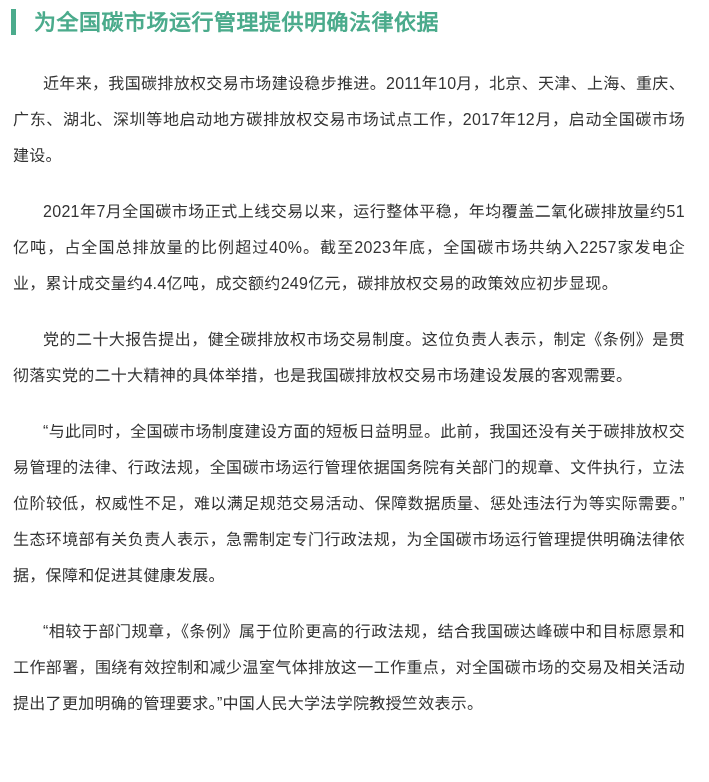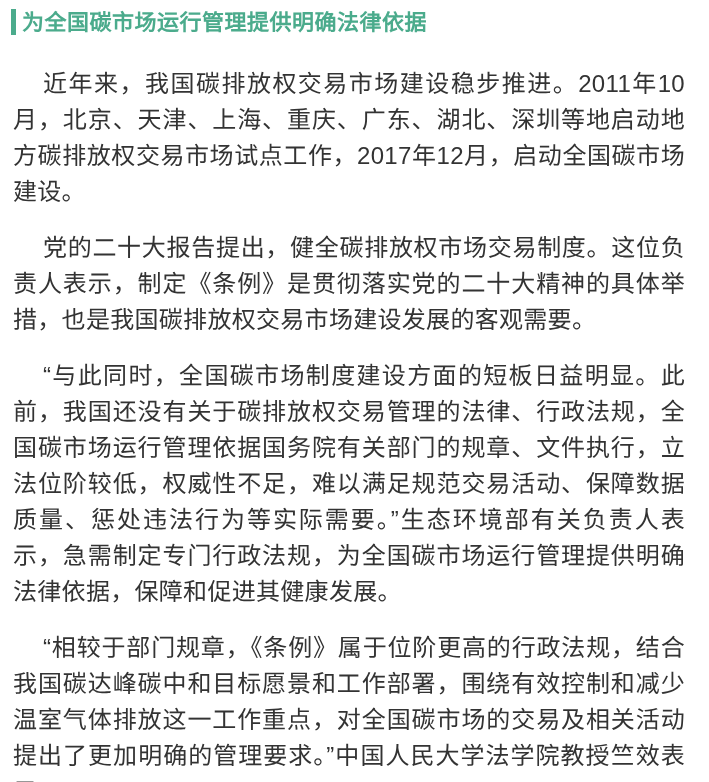--- a/index.html
+++ b/index.html
@@ -17,39 +17,40 @@
     box-sizing: border-box;
     width: 709px;
     height: 782px;
     padding: 9px 24px 0 11px;
     overflow: hidden;
   }
   .heading {
     display: flex;
     align-items: flex-start;
     margin: 0 0 29px 0;
+    gap: 12px;
   }
   .accent-bar {
     flex: 0 0 auto;
     width: 5px;
     height: 26px;
     background: #4bab8c;
     margin-right: 6px;
   }
   .heading h1 {
     margin: 0;
     font-size: 22px;
     line-height: 28px;
     font-weight: bold;
     color: #4bab8c;
     letter-spacing: 0.5px;
   }
   .body-text p {
     margin: 0 0 20px 2px;
-    font-size: 24px;
+    font-size: 16px;
     line-height: 36px;
     color: #333333;
     text-align: justify;
     text-indent: 30px;
     letter-spacing: 0.3px;
     word-break: break-all;
   }
   .body-text p:last-child {
     margin-bottom: 0;
   }
@@ -59,18 +60,19 @@
 
 <div class="page">
 
   <div class="heading">
     <span class="accent-bar"></span>
     <h1>为全国碳市场运行管理提供明确法律依据</h1>
   </div>
 
   <div class="body-text">
     <p>近年来，我国碳排放权交易市场建设稳步推进。2011年10月，北京、天津、上海、重庆、广东、湖北、深圳等地启动地方碳排放权交易市场试点工作，2017年12月，启动全国碳市场建设。</p>
+    <p>2021年7月全国碳市场正式上线交易以来，运行整体平稳，年均覆盖二氧化碳排放量约51亿吨，占全国总排放量的比例超过40%。截至2023年底，全国碳市场共纳入2257家发电企业，累计成交量约4.4亿吨，成交额约249亿元，碳排放权交易的政策效应初步显现。</p>
     <p>党的二十大报告提出，健全碳排放权市场交易制度。这位负责人表示，制定《条例》是贯彻落实党的二十大精神的具体举措，也是我国碳排放权交易市场建设发展的客观需要。</p>
     <p>“与此同时，全国碳市场制度建设方面的短板日益明显。此前，我国还没有关于碳排放权交易管理的法律、行政法规，全国碳市场运行管理依据国务院有关部门的规章、文件执行，立法位阶较低，权威性不足，难以满足规范交易活动、保障数据质量、惩处违法行为等实际需要。”生态环境部有关负责人表示，急需制定专门行政法规，为全国碳市场运行管理提供明确法律依据，保障和促进其健康发展。</p>
     <p>“相较于部门规章，《条例》属于位阶更高的行政法规，结合我国碳达峰碳中和目标愿景和工作部署，围绕有效控制和减少温室气体排放这一工作重点，对全国碳市场的交易及相关活动提出了更加明确的管理要求。”中国人民大学法学院教授竺效表示。</p>
   </div>
 
 </div>
 
 </body></html>

